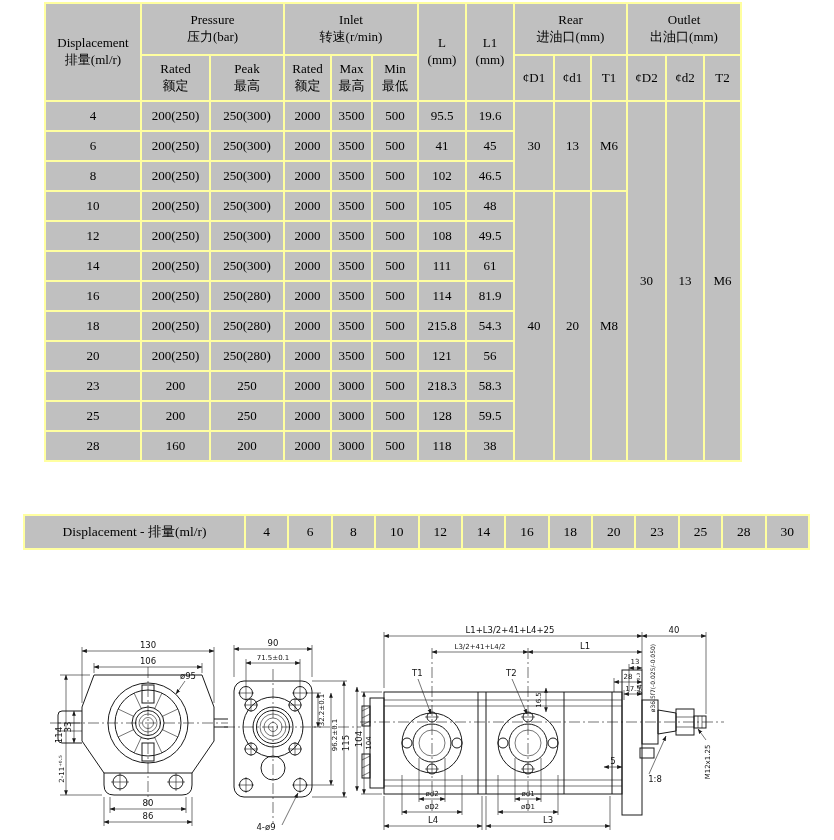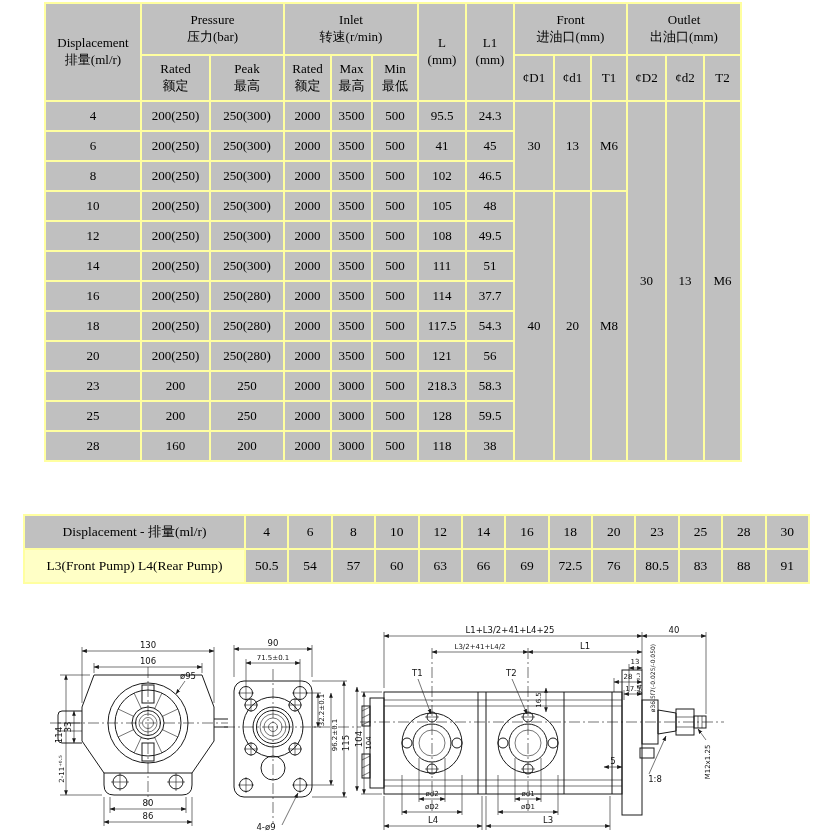--- a/index.html
+++ b/index.html
@@ -54,21 +54,21 @@
     <td rowspan="2">Displacement
 排量(ml/r)</td>
     <td colspan="2">Pressure
 压力(bar)</td>
     <td colspan="3">Inlet
 转速(r/min)</td>
     <td rowspan="2">L
 (mm)</td>
     <td rowspan="2">L1
 (mm)</td>
-    <td colspan="3">Front
+    <td colspan="3">Rear
 进油口(mm)</td>
     <td colspan="3">Outlet
 出油口(mm)</td>
   </tr>
   <tr class="h2">
     <td>Rated
 额定</td>
     <td>Peak
 最高</td>
     <td>Rated
@@ -86,21 +86,21 @@
   </tr>
 
   <tr>
     <td>4</td>
     <td>200(250)</td>
     <td>250(300)</td>
     <td>2000</td>
     <td>3500</td>
     <td>500</td>
     <td>95.5</td>
-    <td>24.3</td>
+    <td>19.6</td>
     <td rowspan="3">30</td>
     <td rowspan="3">13</td>
     <td rowspan="3">M6</td>
     <td rowspan="12">30</td>
     <td rowspan="12">13</td>
     <td rowspan="12">M6</td>
   </tr>
   <tr>
     <td>6</td>
     <td>200(250)</td>
@@ -145,40 +145,40 @@
     <td>49.5</td>
   </tr>
   <tr>
     <td>14</td>
     <td>200(250)</td>
     <td>250(300)</td>
     <td>2000</td>
     <td>3500</td>
     <td>500</td>
     <td>111</td>
-    <td>51</td>
+    <td>61</td>
   </tr>
   <tr>
     <td>16</td>
     <td>200(250)</td>
     <td>250(280)</td>
     <td>2000</td>
     <td>3500</td>
     <td>500</td>
     <td>114</td>
-    <td>37.7</td>
+    <td>81.9</td>
   </tr>
   <tr>
     <td>18</td>
     <td>200(250)</td>
     <td>250(280)</td>
     <td>2000</td>
     <td>3500</td>
     <td>500</td>
-    <td>117.5</td>
+    <td>215.8</td>
     <td>54.3</td>
   </tr>
   <tr>
     <td>20</td>
     <td>200(250)</td>
     <td>250(280)</td>
     <td>2000</td>
     <td>3500</td>
     <td>500</td>
     <td>121</td>
@@ -230,36 +230,20 @@
     <td>10</td>
     <td>12</td>
     <td>14</td>
     <td>16</td>
     <td>18</td>
     <td>20</td>
     <td>23</td>
     <td>25</td>
     <td>28</td>
     <td>30</td>
-  </tr>
-  <tr>
-    <td class="hl">L3(Front Pump)  L4(Rear Pump)</td>
-    <td>50.5</td>
-    <td>54</td>
-    <td>57</td>
-    <td>60</td>
-    <td>63</td>
-    <td>66</td>
-    <td>69</td>
-    <td>72.5</td>
-    <td>76</td>
-    <td>80.5</td>
-    <td>83</td>
-    <td>88</td>
-    <td>91</td>
   </tr>
   </tbody>
 </table>
 
 <svg class="drw" style="left:28px;top:623px" width="200" height="215" viewBox="0 0 200 215">
   <defs>
     <marker id="arr" viewBox="0 0 10 10" refX="9" refY="5" markerWidth="9" markerHeight="9" orient="auto-start-reverse">
       <path class="arrfill" d="M0,1.5 L9.5,5 L0,8.5 z"></path>
     </marker>
   </defs>

